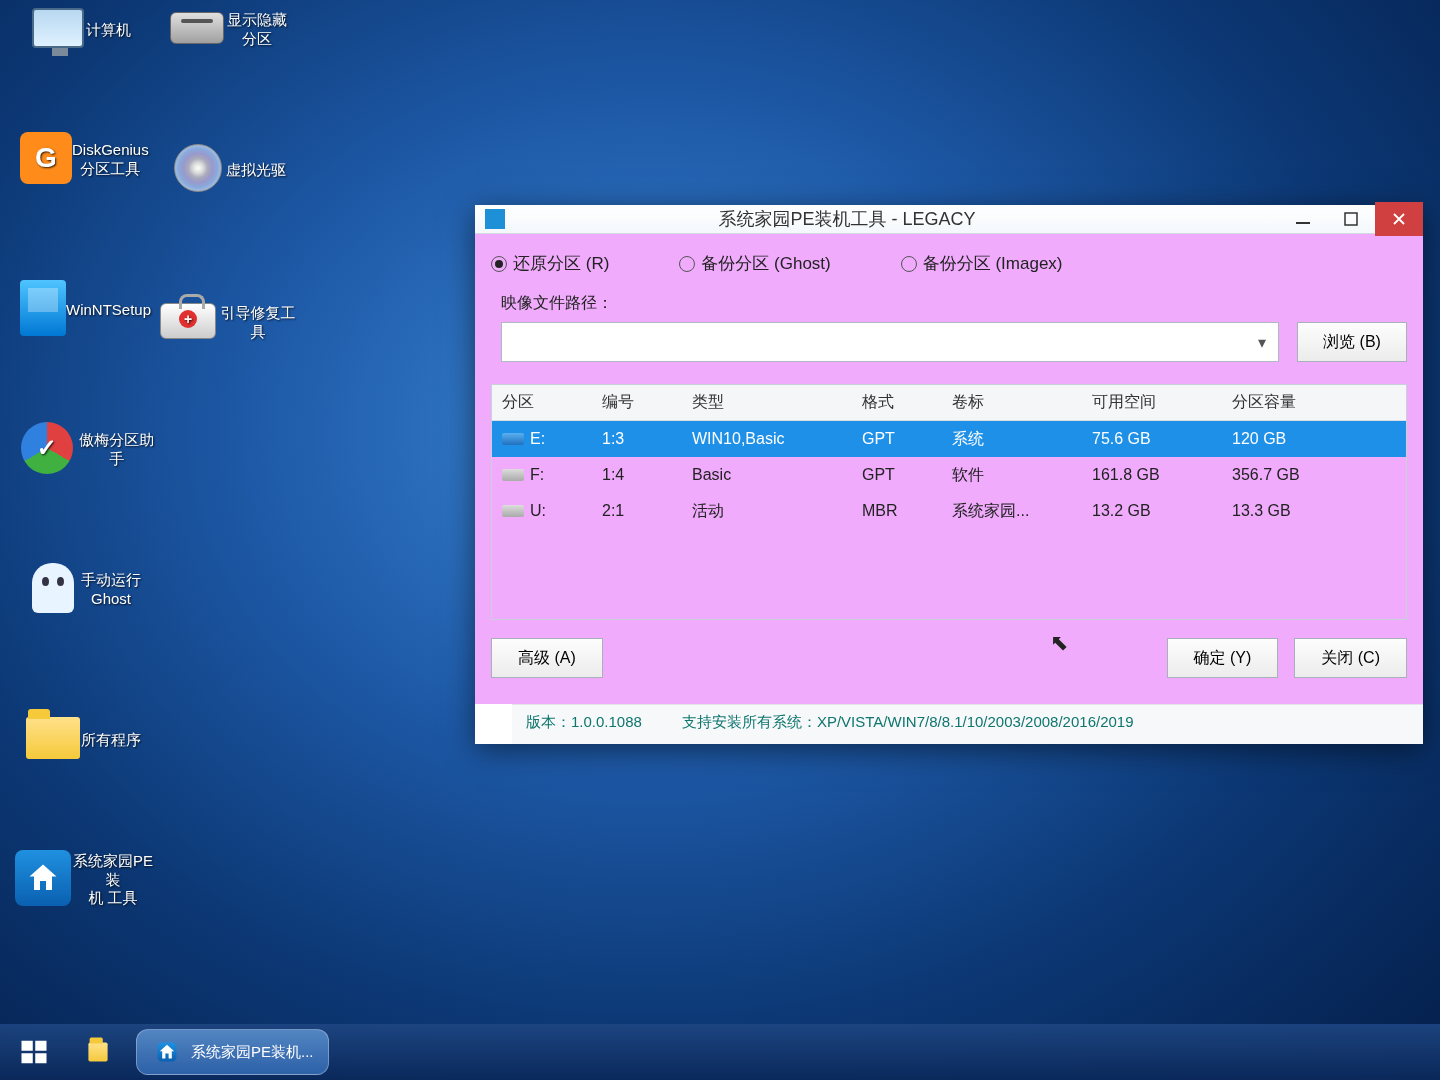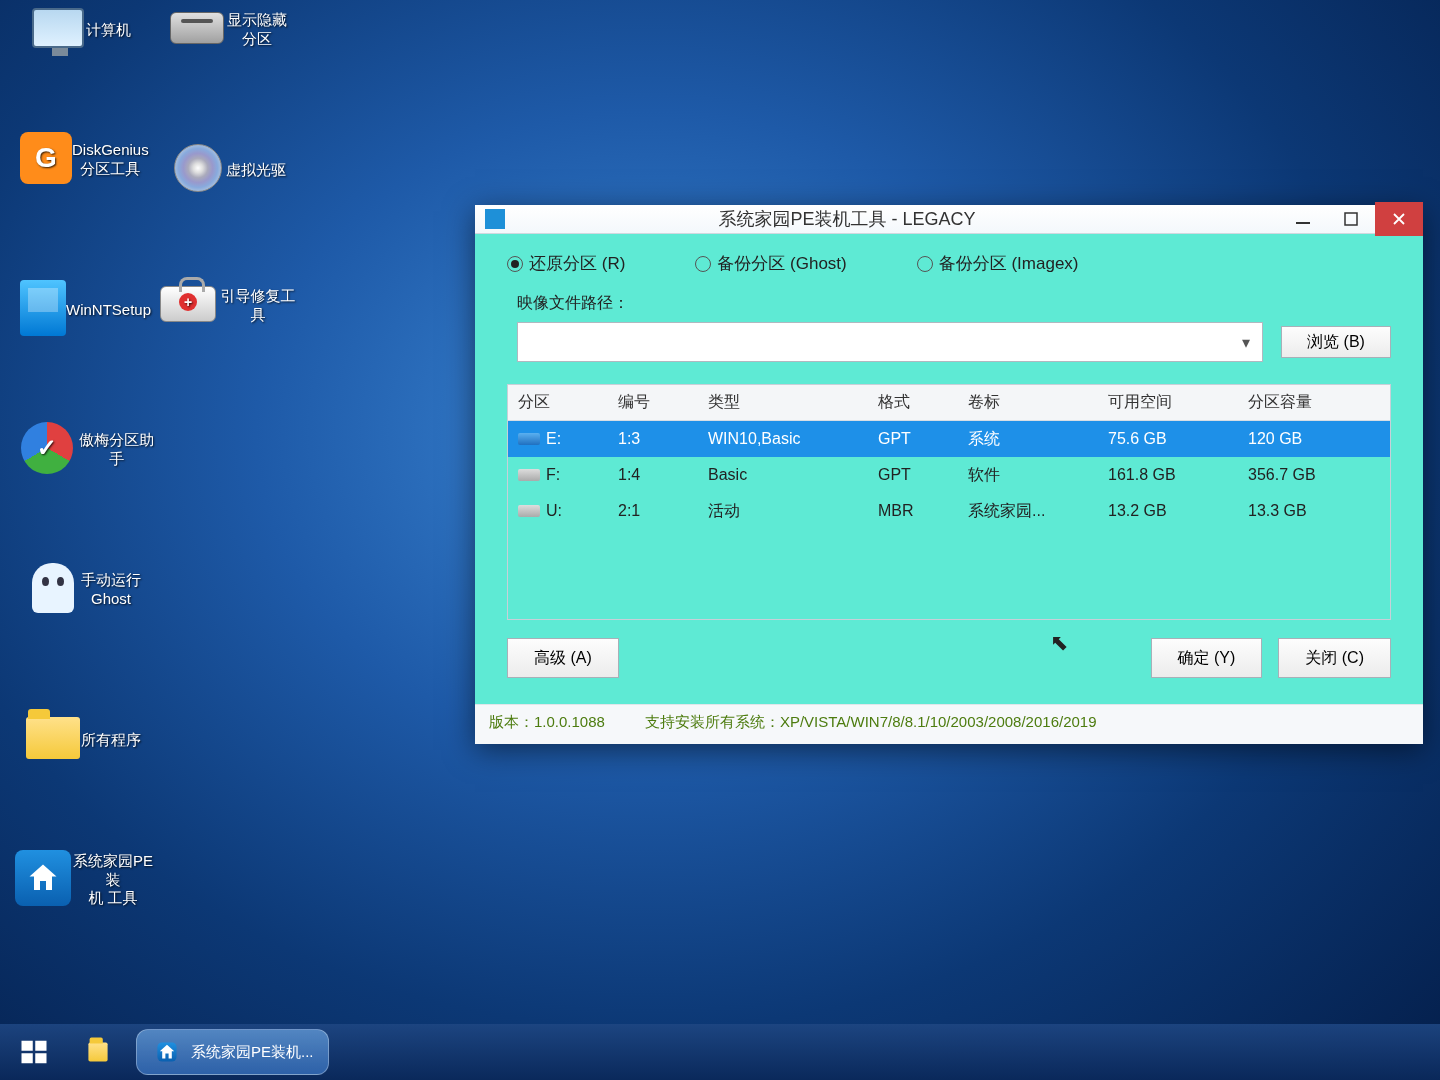--- a/index.html
+++ b/index.html
@@ -67,48 +67,48 @@
   height:29px; background: linear-gradient(#fff,#f4f8fc);
   display:flex; align-items:center; border-bottom:1px solid #d0d8e0;
 }
 .titlebar .ticon { width:20px; height:20px; background:#1e90d8; margin:0 10px; }
 .titlebar .title { flex:1; text-align:center; font-size:18px; color:#333; padding-right:100px; }
 .winbtns { display:flex; }
 .winbtn { width:48px; height:34px; display:flex; align-items:center; justify-content:center; cursor:pointer; }
 .winbtn.close { background:#d04040; color:#fff; }
 .winbtn svg { width:14px; height:14px; }
 
-.body { padding:18px 32px 10px; background:#5eead4; }
+.body { padding:18px 16px 10px; background:#f0abfc; }
 .radios { display:flex; gap:70px; margin-bottom:18px; font-size:17px; }
 .radio { display:flex; align-items:center; gap:6px; cursor:pointer; }
 .radio .dot { width:16px; height:16px; border:1.5px solid #555; border-radius:50%; display:inline-flex; align-items:center; justify-content:center; }
 .radio.sel .dot::after { content:""; width:8px; height:8px; background:#222; border-radius:50%; }
 
 .pathrow { display:flex; align-items:center; gap:18px; margin-bottom:22px; }
 .pathrow .plabel { font-size:16px; margin-left:10px; }
 .pathcombo { flex:1; height:40px; border:1px solid #b0b8c0; background:#fff; display:flex; align-items:center; margin-left:10px; }
 .pathcombo .arrow { margin-left:auto; padding:0 12px; color:#555; }
-.browse-btn { width:110px; height:32px; border:1px solid #a8b0b8; background:linear-gradient(#fdfdfd,#ececec); cursor:pointer; font-size:16px; }
+.browse-btn { width:110px; height:40px; border:1px solid #a8b0b8; background:linear-gradient(#fdfdfd,#ececec); cursor:pointer; font-size:16px; }
 
 .table { border:1px solid #c8d0d8; margin-bottom:18px; }
 .thead,.trow { display:grid; grid-template-columns: 100px 90px 170px 90px 140px 140px 140px; align-items:center; height:36px; }
 .thead { background:#f4f6f8; border-bottom:1px solid #d8dee4; font-size:16px; color:#333; }
 .thead > div,.trow > div { padding:0 10px; white-space:nowrap; overflow:hidden; text-overflow:ellipsis; }
 .trow { height:36px; font-size:16px; cursor:pointer; }
 .trow.sel { background:#1e90e8; color:#fff; }
 .trow .dcell { display:flex; align-items:center; gap:6px; }
 .hdd-ico { width:22px; height:12px; background:linear-gradient(#5ab0f0,#2070c0); border-radius:2px; display:inline-block; }
 .hdd-ico.gray { background:linear-gradient(#ddd,#aaa); }
 .tbody-fill { height:90px; }
 
 .footer-btns { display:flex; align-items:center; gap:16px; margin-bottom:16px; }
 .btn { height:40px; padding:0 26px; border:1px solid #a8b0b8; background:linear-gradient(#fdfdfd,#ececec); cursor:pointer; font-size:16px; }
 .spacer { flex:1; }
 
-.statusbar { display:flex; padding:8px 14px 12px; font-size:15px; color:#4d7c0f; gap:40px; background:#f6f8fa; border-top:1px solid #e0e6ea; }
+.statusbar { display:flex; padding:8px 14px 12px; font-size:15px; color:#0f766e; gap:40px; background:#f6f8fa; border-top:1px solid #e0e6ea;margin-left:37px; }
 .statusbar .support { flex:1; overflow:hidden; white-space:nowrap; }
 
 .cursor-ptr { position:absolute; left:1050px; top:630px; font-size:22px; color:#222; pointer-events:none; }
 </style>
 </head>
 <body>
 
 <div class="desktop">
 
   <div class="desktop-icon" style="left:30px; top:0px;">
@@ -140,21 +140,21 @@
     <div class="lbl">虚拟光驱</div>
   </div>
 
   <div class="desktop-icon" style="left:20px; top:280px;">
     <div class="ico">
         <div class="ico-winnt"></div>
       </div>
     <div class="lbl">WinNTSetup</div>
   </div>
 
-  <div class="desktop-icon" style="left:160px; top:276px; width:140px;">
+  <div class="desktop-icon" style="left:160px; top:293px; width:140px;">
     <div class="ico">
         <div class="ico-toolbox"></div>
       </div>
     <div class="lbl">引导修复工具</div>
   </div>
 
   <div class="desktop-icon" style="left:20px; top:420px; width:140px;">
     <div class="ico">
         <div class="ico-aomei"></div>
       </div>

